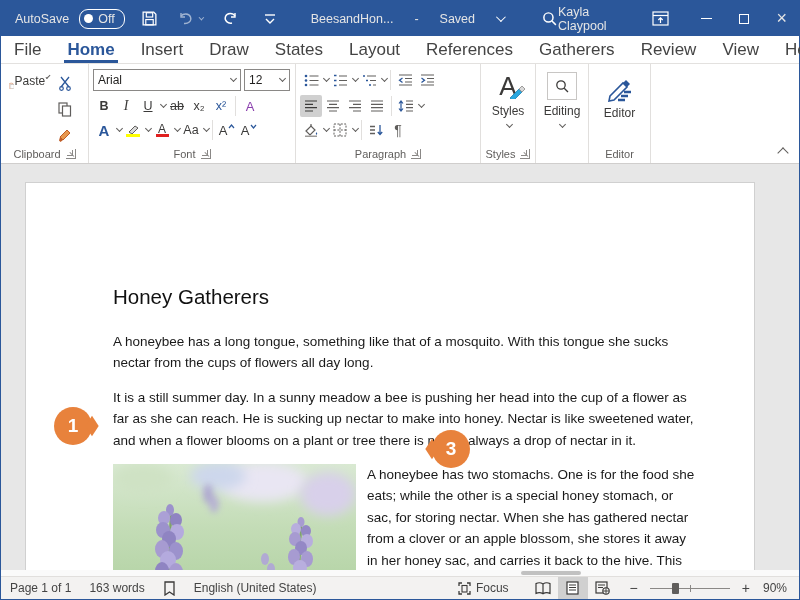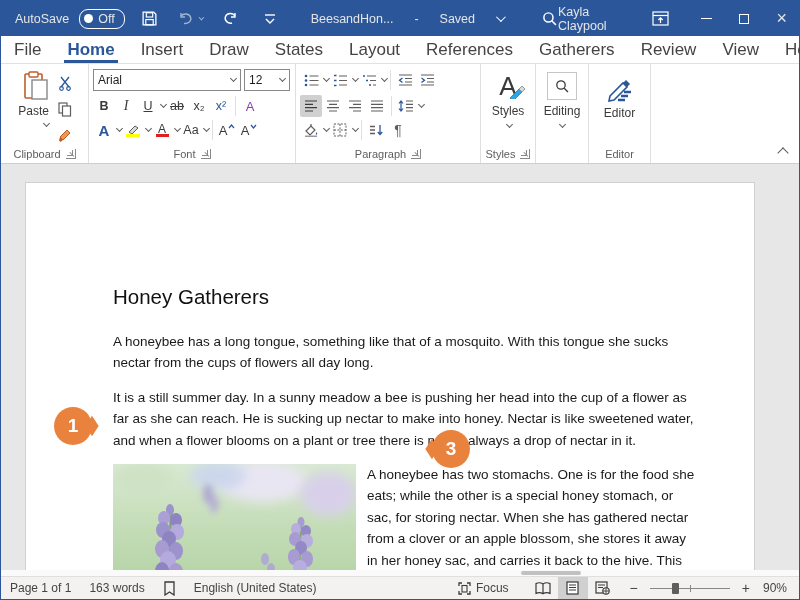--- a/index.html
+++ b/index.html
@@ -40,21 +40,21 @@
   .launcher { width:10px; height:10px; border-left:1px solid #8a8886; border-top:1px solid #8a8886; transform:rotate(180deg); position:relative; cursor:pointer; }
   .launcher::after { content:""; position:absolute; left:2px; top:2px; width:5px; height:5px; border-left:1px solid #8a8886; border-top:1px solid #8a8886; }
   .launcher::before { content:""; position:absolute; left:1px; top:1px; width:6px; height:1px; background:#8a8886; transform:rotate(45deg); transform-origin:left; }
   .icon-btn { display:flex; align-items:center; justify-content:center; border-radius:2px; cursor:pointer; color:#3b3a39; }
   .sel { background:#d0d0d0 !important; }
   .dd { width:5px; height:5px; border-right:1.2px solid #605e5c; border-bottom:1.2px solid #605e5c; transform:rotate(45deg); display:inline-block; margin-left:2px; margin-top:-3px; }
   .row { display:flex; align-items:center; }
 
   
   .g-clip .rgroup-body { display:flex; gap:4px; padding-left:8px; }
-  .paste-btn { display:flex; flex-direction:column; align-items:flex-end; width:40px; cursor:pointer; padding-top:2px; }
+  .paste-btn { display:flex; flex-direction:row; align-items:flex-start; width:40px; cursor:pointer; padding-top:2px; }
   .paste-btn span { margin-top:3px; color:#3b3a39; }
   .clip-col { display:flex; flex-direction:column; gap:4px; padding-top:3px; }
   .small-ic { width:24px; height:22px; }
 
   
   .combo { border:1px solid #8a8886; border-radius:0; height:22px; display:flex; align-items:center; padding:0 4px; background:#fff; cursor:pointer; font-size:12px; color:#201f1e; }
   .combo .dd { margin-left:auto; }
   .fletter { font-weight:bold; font-size:13px; }
   .fbtn { min-width:22px; height:22px; padding:0 2px; font-size:12.5px; }
   .vsep { width:1px; height:20px; background:#e1dfdd; margin:0 3px; }

